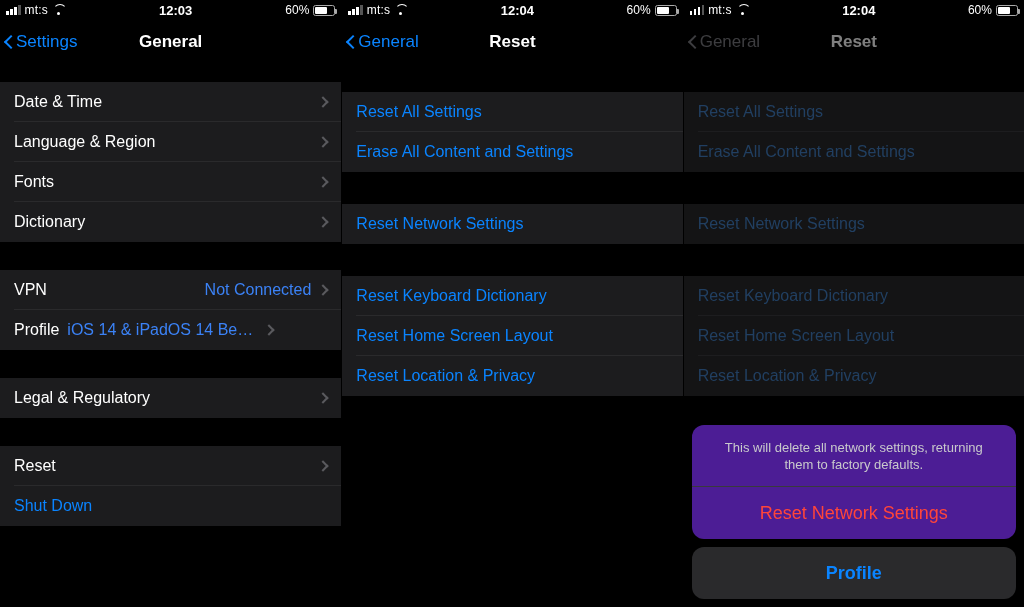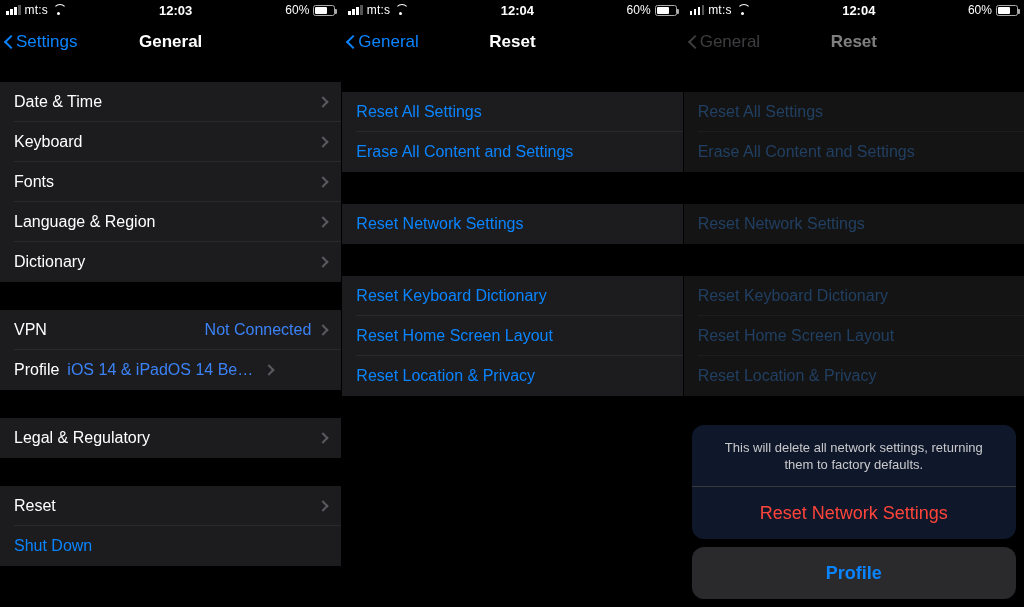--- a/index.html
+++ b/index.html
@@ -47,21 +47,21 @@
   .cell.link .label { color:#0a84ff; }
   .cell.link.dim .label { color:#2f5a8a; }
 
   
   .pane.dimmed .cell { filter: brightness(.7); }
   .pane.dimmed .navbar .nav-title,
   .pane.dimmed .navbar .nav-back { filter: brightness(.55); }
 
   
   .sheet-wrap { position:absolute; left:8px; right:8px; bottom:8px; z-index:10; }
-  .sheet { background:#0f172a; border-radius:12px; overflow:hidden; }
+  .sheet { background:#4c1d95; border-radius:12px; overflow:hidden; }
   .sheet-msg { padding:14px 18px 12px; color:#c9c9cc; font-size:13px; text-align:center; line-height:1.35; }
   .sheet-sep { height:1px; background:#3a3a3c; }
   .sheet-btn { height:52px; display:flex; align-items:center; justify-content:center; font-size:18px; }
   .sheet-btn.destructive { color:#ff453a; }
   .sheet-cancel { margin-top:8px; background:#2a2a2c; border-radius:12px; height:52px; display:flex; align-items:center; justify-content:center; color:#0a84ff; font-size:18px; font-weight:600; }
 
 </style>
 </head>
 <body>
 
@@ -94,29 +94,25 @@
       </div>
       <div class="nav-title">General</div>
     </div>
     <div class="content">
       <div class="spacer"></div>
       <div class="cell sep">
           <span class="label">Date &amp; Time</span>
           <span class="disclosure"></span>
         </div>
       <div class="cell sep">
-          <span class="label">Keyboard</span>
+          <span class="label">Language &amp; Region</span>
           <span class="disclosure"></span>
         </div>
       <div class="cell sep">
           <span class="label">Fonts</span>
-          <span class="disclosure"></span>
-        </div>
-      <div class="cell sep">
-          <span class="label">Language &amp; Region</span>
           <span class="disclosure"></span>
         </div>
       <div class="cell">
           <span class="label">Dictionary</span>
           <span class="disclosure"></span>
         </div>
       <div class="spacer" style="height:28px"></div>
       <div class="cell sep">
           <span class="label">VPN</span>
           <span class="detail">Not Connected</span>

